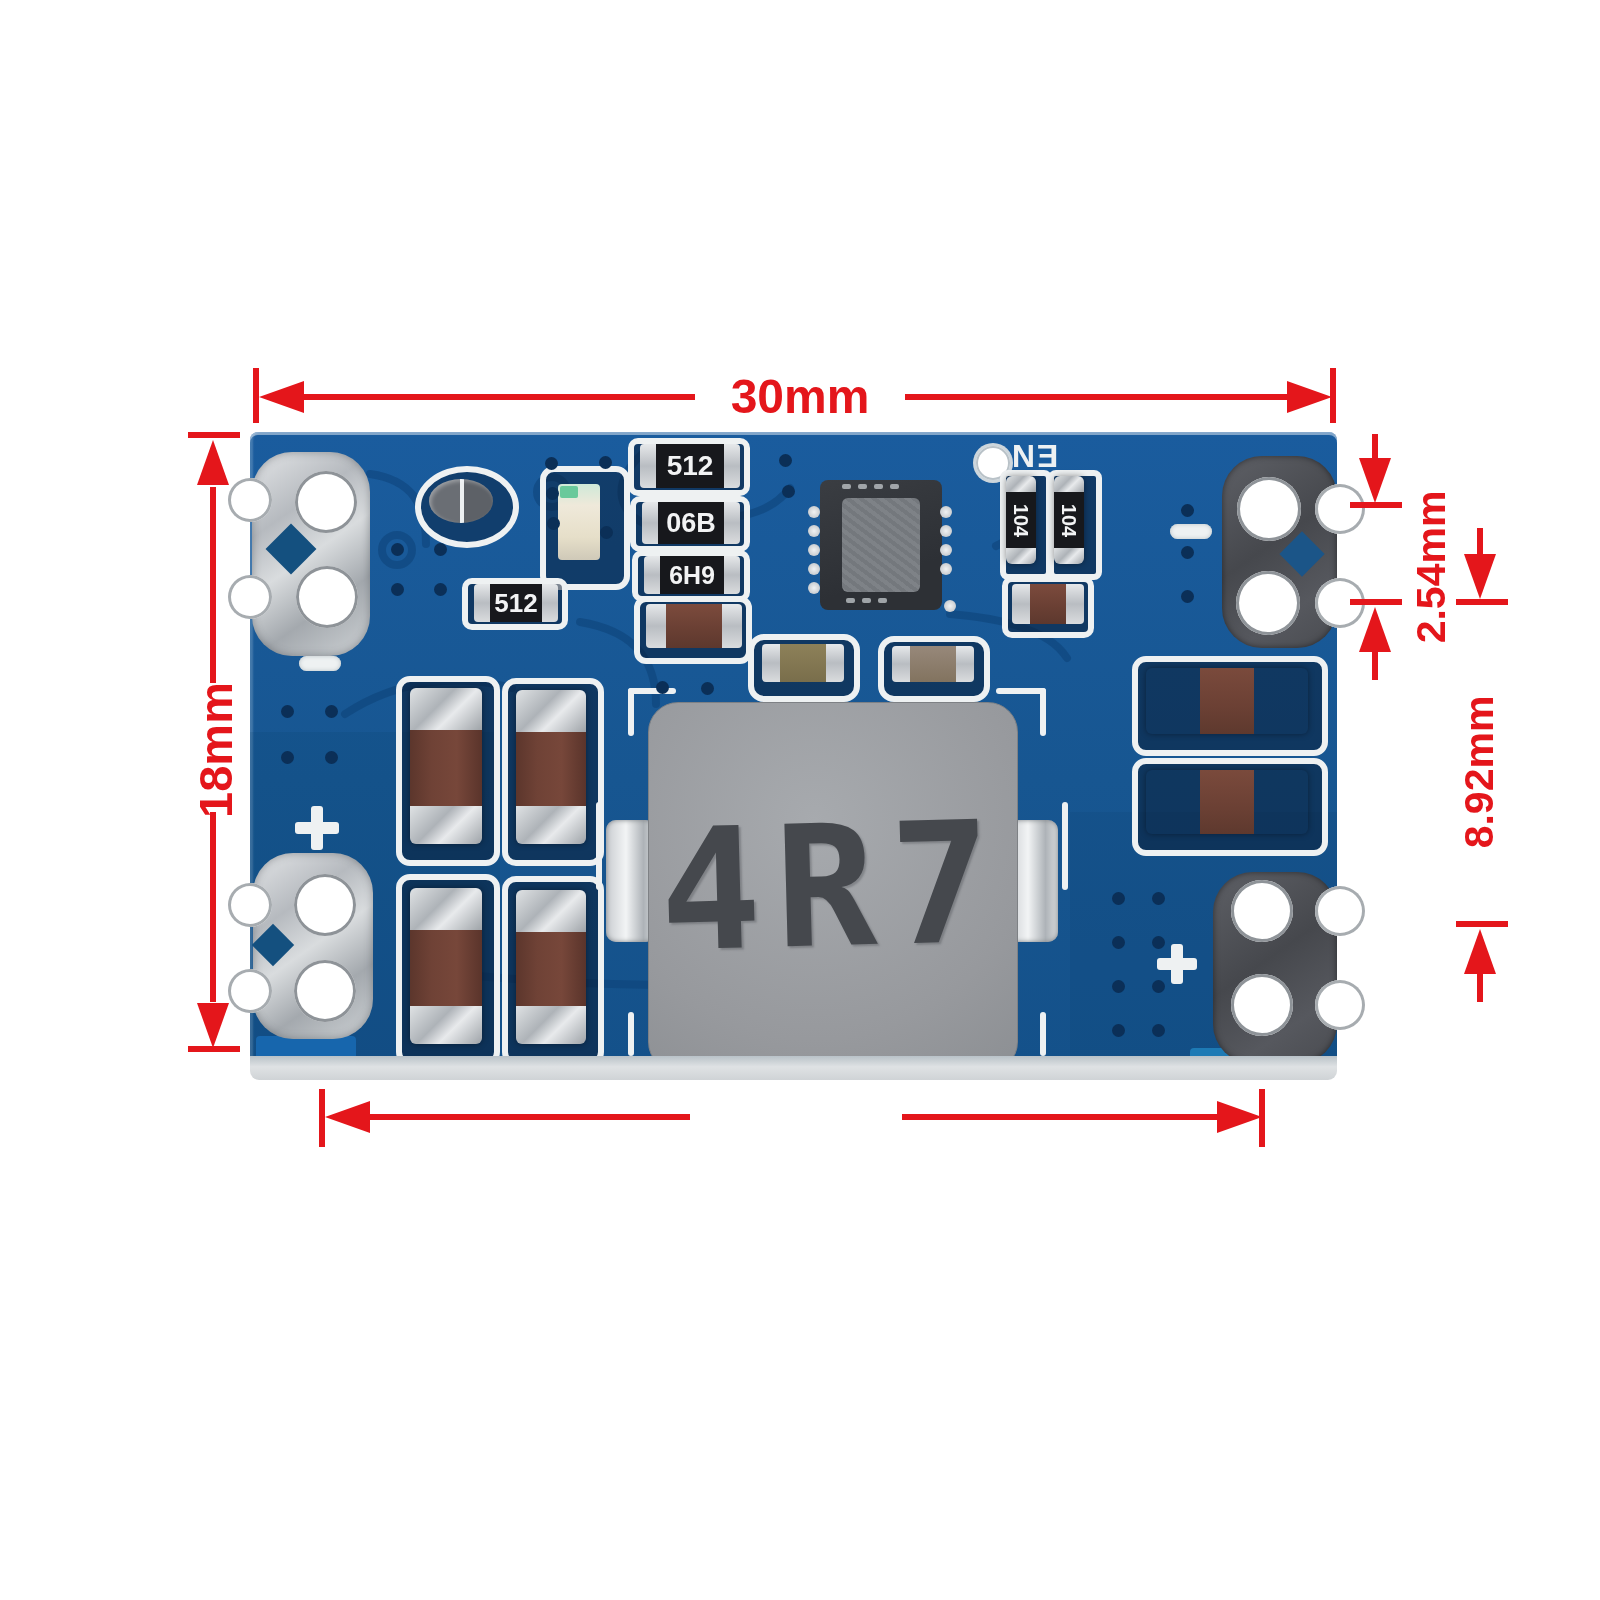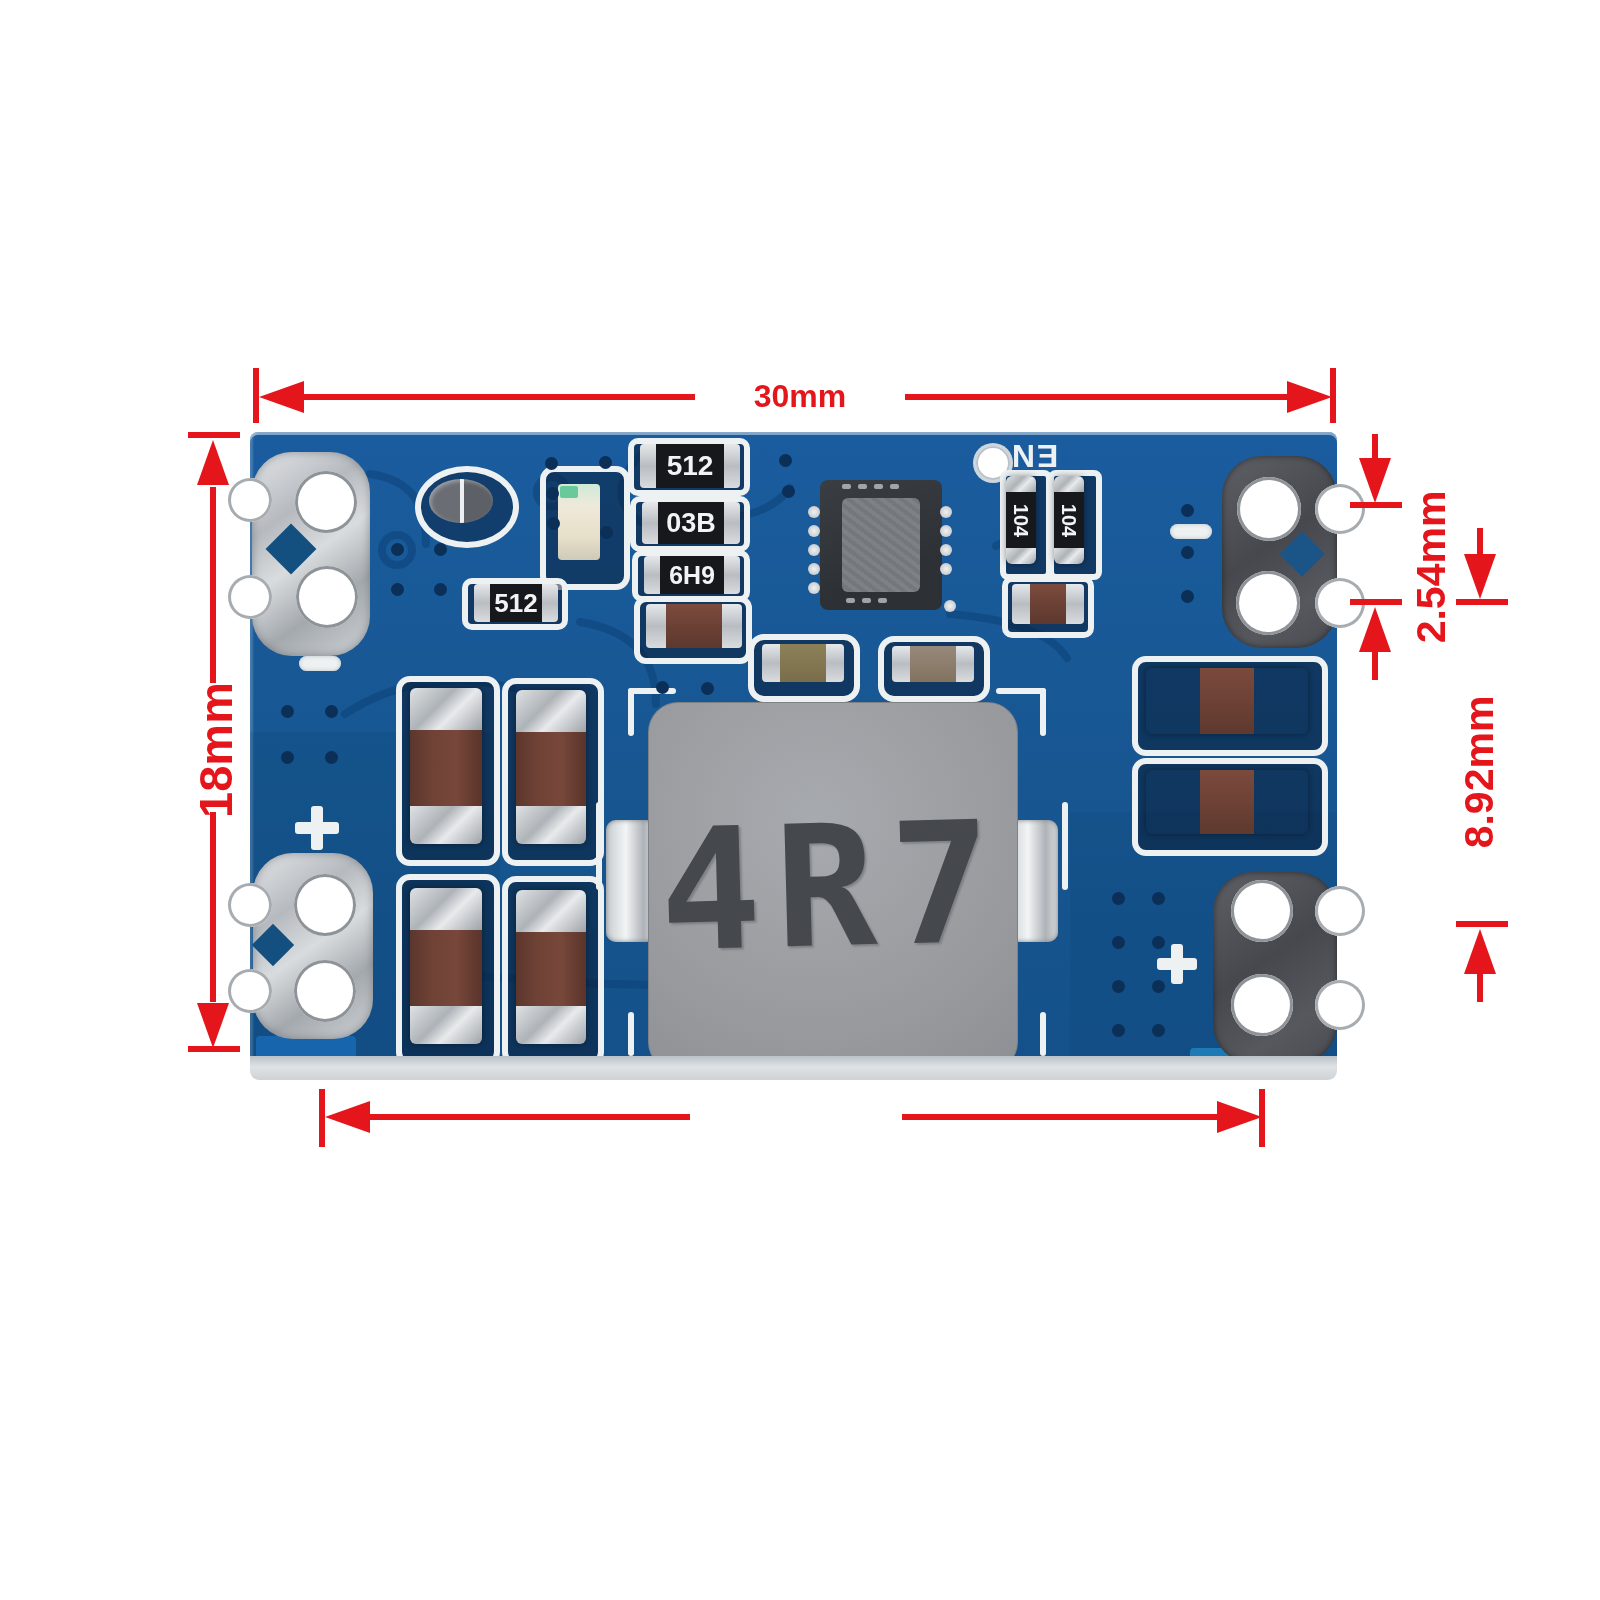--- a/index.html
+++ b/index.html
@@ -150,21 +150,21 @@
 
   <div class="silk-outline" style="left:628px;top:438px;width:110px;height:46px;border-radius:10px;"></div>
   <div class="chip-body" style="left:640px;top:444px;width:100px;height:44px;">
     <div class="chip-end"></div>
     <div class="chip-mid-black" style="font-size:28px;">512</div>
     <div class="chip-end"></div>
   </div>
   <div class="silk-outline" style="left:630px;top:496px;width:108px;height:44px;border-radius:10px;"></div>
   <div class="chip-body" style="left:642px;top:502px;width:98px;height:42px;">
     <div class="chip-end"></div>
-    <div class="chip-mid-black" style="font-size:27px;">03B</div>
+    <div class="chip-mid-black" style="font-size:27px;">06B</div>
     <div class="chip-end"></div>
   </div>
   <div class="silk-outline" style="left:632px;top:550px;width:106px;height:40px;border-radius:10px;"></div>
   <div class="chip-body" style="left:644px;top:556px;width:96px;height:38px;">
     <div class="chip-end"></div>
     <div class="chip-mid-black" style="font-size:25px;transform:rotate(180deg);">6H9</div>
     <div class="chip-end"></div>
   </div>
   <div class="silk-outline" style="left:634px;top:596px;width:106px;height:56px;border-radius:12px;"></div>
   <div class="chip-body" style="left:646px;top:604px;width:96px;height:44px;">
@@ -312,21 +312,21 @@
     <div class="via" style="left:1152px;top:980px;"></div>
   <div class="via" style="left:1112px;top:1024px;"></div>
     <div class="via" style="left:1152px;top:1024px;"></div>
 
   <div class="pcb-bottom-edge"></div>
 
   <div class="dim" style="left:253px;top:368px;width:6px;height:55px;"></div>
   <div class="dim" style="left:1330px;top:368px;width:6px;height:55px;"></div>
   <div class="arr arr-left" style="left:259px;top:381px;"></div>
   <div class="dim" style="left:300px;top:394px;width:395px;height:6px;"></div>
-  <div class="dim-label" style="left:695px;top:368px;width:210px;height:56px;font-size:32px;">30mm</div>
+  <div class="dim-label" style="left:695px;top:368px;width:210px;height:56px;font-size:48px;">30mm</div>
   <div class="dim" style="left:905px;top:394px;width:382px;height:6px;"></div>
   <div class="arr arr-right" style="left:1287px;top:381px;"></div>
 
   <div class="dim" style="left:188px;top:432px;width:52px;height:6px;"></div>
   <div class="arr arr-up" style="left:197px;top:440px;"></div>
   <div class="dim" style="left:210px;top:487px;width:6px;height:196px;"></div>
   <div class="dim-label" style="left:125px;top:690px;width:180px;height:120px;font-size:47px;transform:rotate(-90deg);">18mm</div>
   <div class="dim" style="left:210px;top:812px;width:6px;height:190px;"></div>
   <div class="arr arr-down" style="left:197px;top:1003px;"></div>
   <div class="dim" style="left:188px;top:1046px;width:52px;height:6px;"></div>

